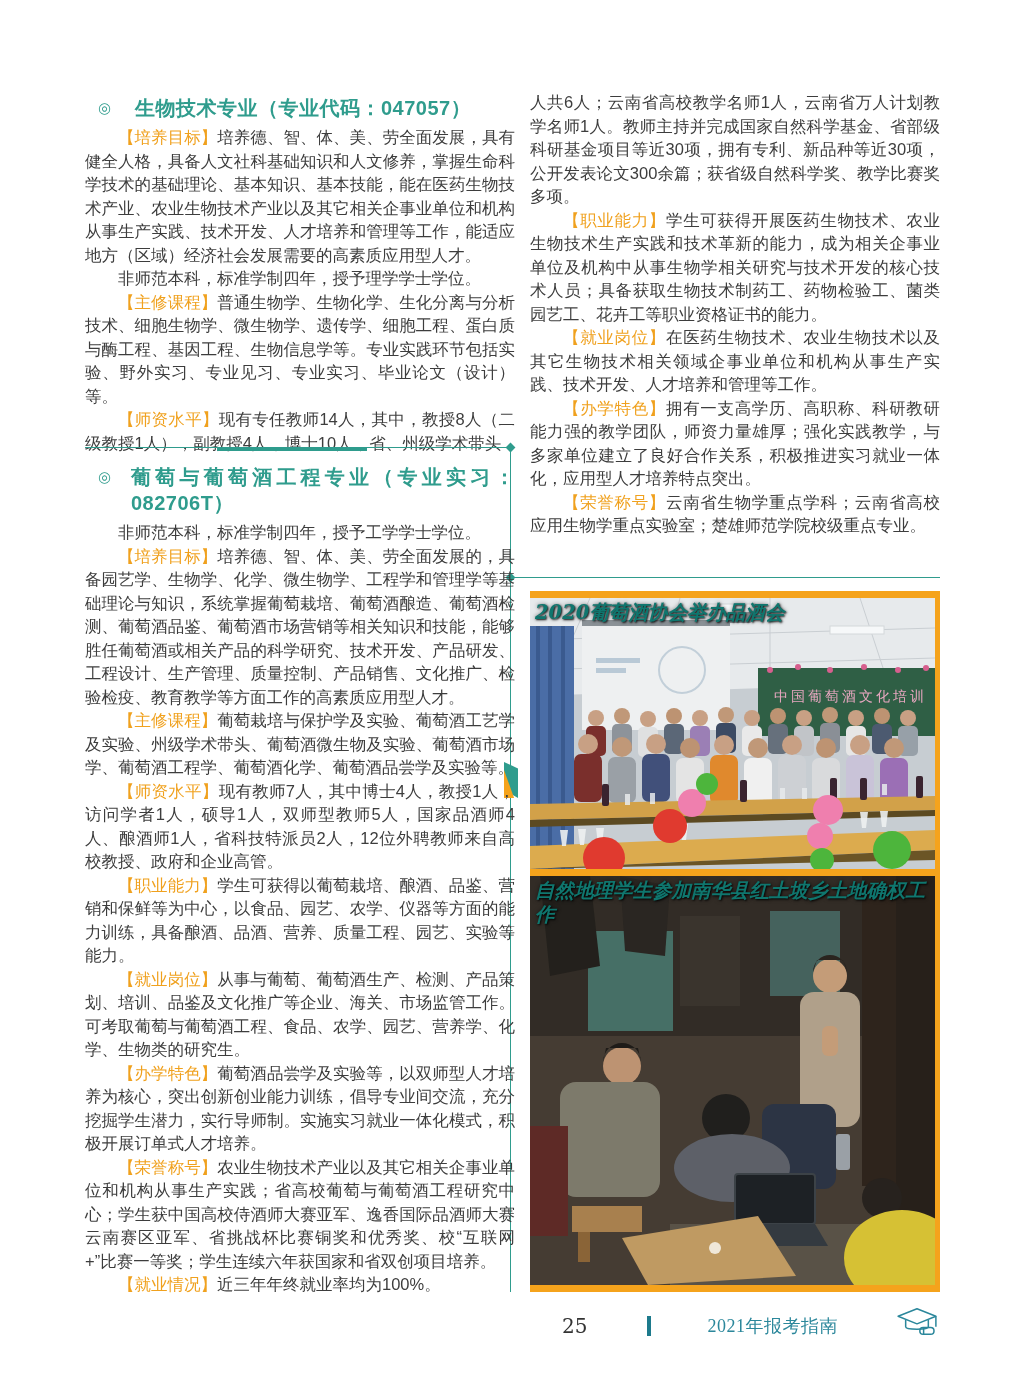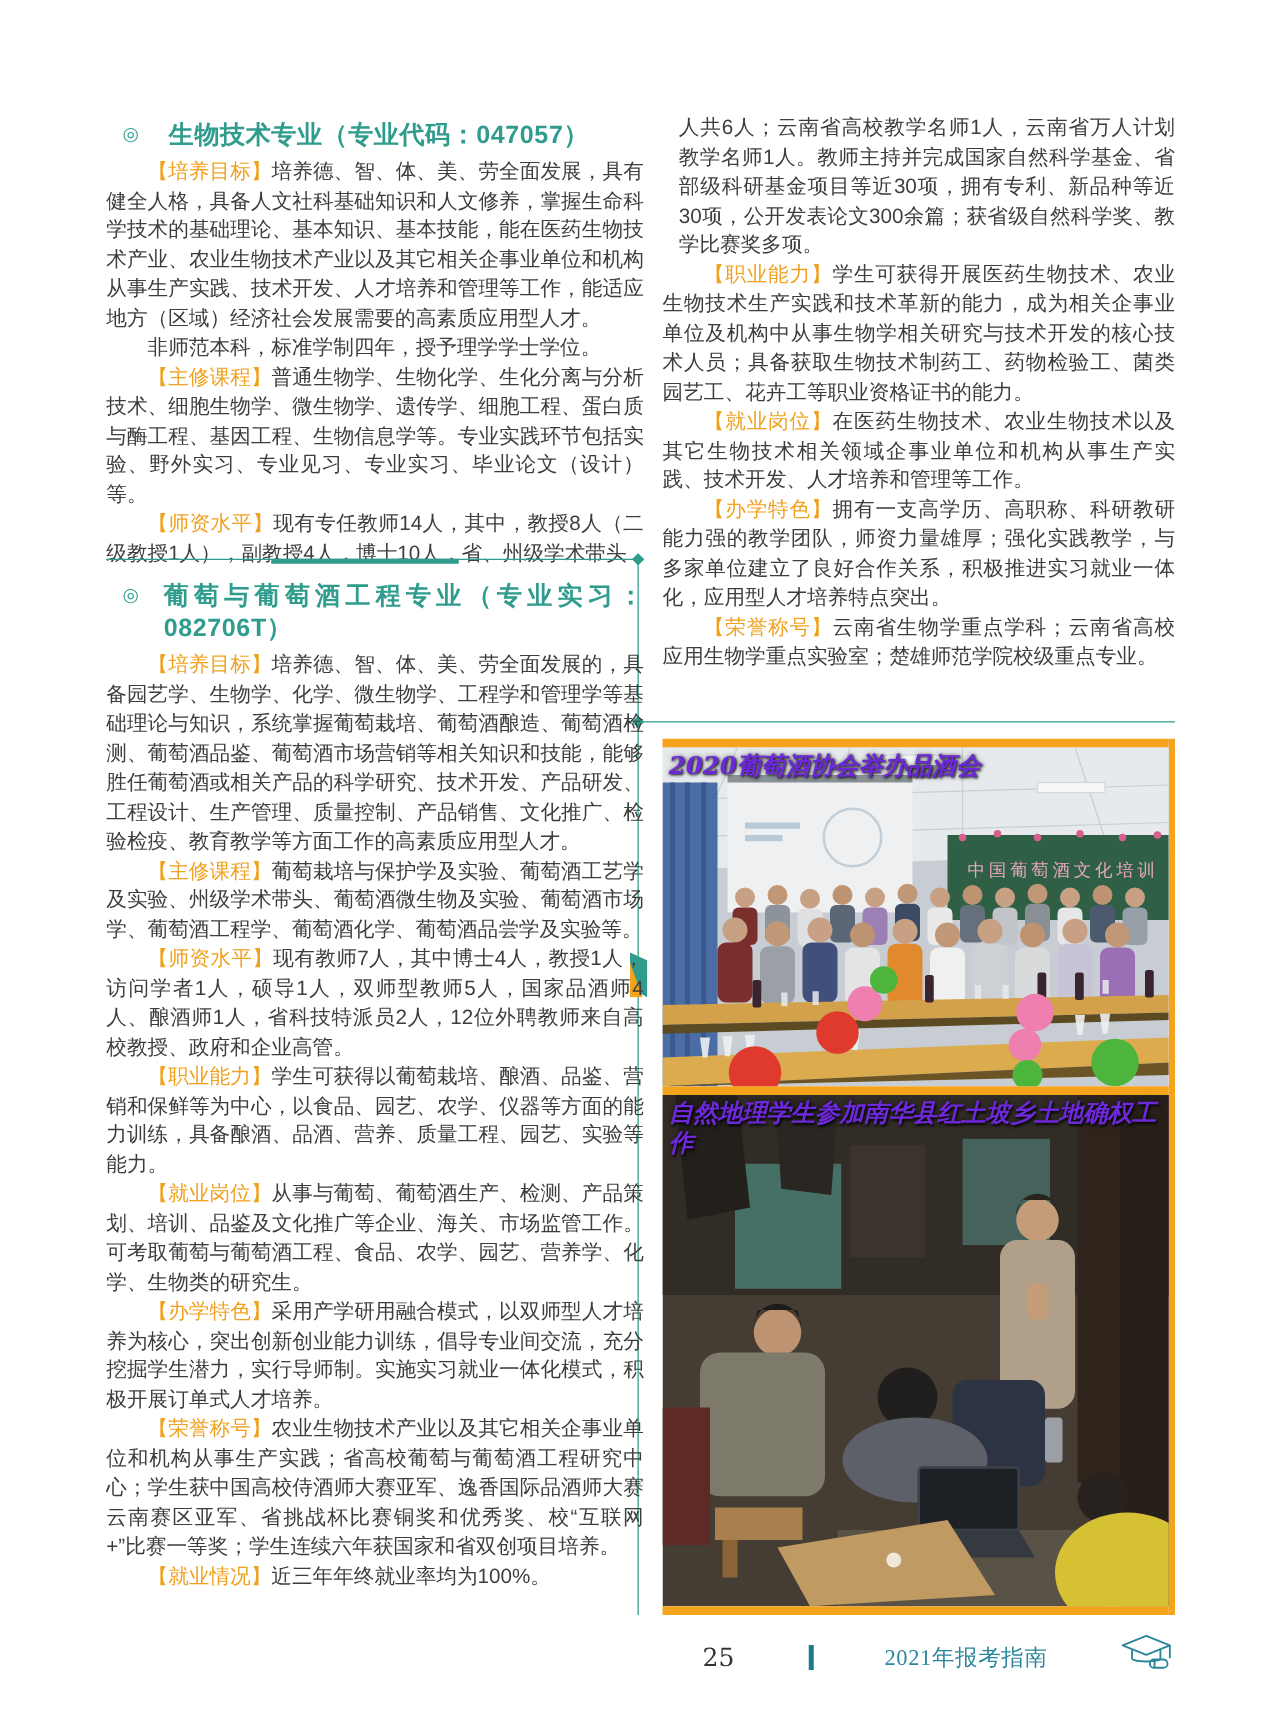--- a/index.html
+++ b/index.html
@@ -7,41 +7,41 @@
         font-family:"Liberation Sans","DejaVu Sans",sans-serif;color:var(--body-text,#3d3d3d);}
   
   .abs{position:absolute;}
   .col{font-size:16.5px;line-height:23.5px;text-align:justify;}
   .sec-header{display:flex;align-items:flex-start;margin-bottom:5px;}
   .bullet{width:50px;padding-left:13px;box-sizing:border-box;color:var(--teal,#2f9c8d);
           font-size:15px;line-height:26px;}
   .sec-title{margin:0;font-size:20px;line-height:26px;font-weight:bold;color:var(--teal,#2f9c8d);
              letter-spacing:.5px;}
   .para{margin:0;text-indent:2em;}
-  .para.noindent{text-indent:0;margin-left:13px;}
+  .para.noindent{text-indent:0;}
   .plabel{color:var(--label-orange,#f0a11e);}
   
   .divider-line{position:absolute;height:1px;background:var(--teal,#2f9c8d);}
   .divider-thick{position:absolute;height:4px;top:-2px;background:var(--teal,#2f9c8d);}
   .vline{position:absolute;width:1px;background:var(--teal,#2f9c8d);}
   .diamond{position:absolute;width:7px;height:7px;background:var(--teal,#2f9c8d);transform:rotate(45deg);}
   .flag{position:absolute;width:14px;height:36px;}
   .flag .f-teal{position:absolute;inset:0;background:var(--teal,#2f9c8d);
                 clip-path:polygon(0 0,100% 18%,100% 100%,0 78%);}
   .flag .f-orange{position:absolute;inset:0;background:var(--bar-orange,#f5a31c);
                 clip-path:polygon(0 22%,72% 100%,0 100%);}
   
   .photo-stack{position:absolute;left:530px;top:591px;width:405px;margin:0;
                border-right:5px solid var(--bar-orange,#f5a31c);}
   .photo-bar{height:7px;background:var(--bar-orange,#f5a31c);}
   .photo{position:relative;font-size:0;}
   .photo svg{display:block;}
   .caption{position:absolute;top:3px;left:5px;right:5px;margin:0;
            font-family:"DejaVu Serif","Liberation Serif",serif;font-style:italic;
-           font-size:19.5px;line-height:24px;color:#6d28d9;font-weight:bold;
+           font-size:19.5px;line-height:24px;color:#0f766e;font-weight:bold;
            text-shadow:1px 1px 2px rgba(0,0,0,.85),0 0 4px rgba(0,0,0,.5);}
   
   .footer{position:absolute;left:530px;top:1314px;width:410px;display:flex;
           align-items:center;justify-content:flex-end;gap:48px;}
   .page-num{font-family:"DejaVu Serif","Liberation Serif",serif;font-size:20px;color:#333;}
   .footer-bar{width:4px;height:20px;background:#1d7a8c;margin:0 9px 0 11px;}
   .footer-title{font-size:18px;color:var(--footer-teal,#2b879b);letter-spacing:.5px;font-family:Liberation Serif, serif;}
   .cap-icon{margin:-10px 0 0 8px;color:var(--footer-teal,#2b879b);}
 </style>
 </head>
@@ -82,32 +82,33 @@
     </div>
   </div>
 
   <div class="abs col" style="left:85px;top:464px;width:430px;">
     <div class="sec-header">
       <span class="bullet">◎</span>
       <h2 class="sec-title">葡萄与葡萄酒工程专业（专业实习：082706T）</h2>
     </div>
     <div>
 
+        <p class="para"><span>非师范本科，标准学制四年，授予工学学士学位。</span></p>
 
         <p class="para"><span class="plabel">【培养目标】</span><span>培养德、智、体、美、劳全面发展的，具备园艺学、生物学、化学、微生物学、工程学和管理学等基础理论与知识，系统掌握葡萄栽培、葡萄酒酿造、葡萄酒检测、葡萄酒品鉴、葡萄酒市场营销等相关知识和技能，能够胜任葡萄酒或相关产品的科学研究、技术开发、产品研发、工程设计、生产管理、质量控制、产品销售、文化推广、检验检疫、教育教学等方面工作的高素质应用型人才。</span></p>
 
         <p class="para"><span class="plabel">【主修课程】</span><span>葡萄栽培与保护学及实验、葡萄酒工艺学及实验、州级学术带头、葡萄酒微生物及实验、葡萄酒市场学、葡萄酒工程学、葡萄酒化学、葡萄酒品尝学及实验等。</span></p>
 
         <p class="para"><span class="plabel">【师资水平】</span><span>现有教师7人，其中博士4人，教授1人，访问学者1人，硕导1人，双师型教师5人，国家品酒师4人、酿酒师1人，省科技特派员2人，12位外聘教师来自高校教授、政府和企业高管。</span></p>
 
         <p class="para"><span class="plabel">【职业能力】</span><span>学生可获得以葡萄栽培、酿酒、品鉴、营销和保鲜等为中心，以食品、园艺、农学、仪器等方面的能力训练，具备酿酒、品酒、营养、质量工程、园艺、实验等能力。</span></p>
 
         <p class="para"><span class="plabel">【就业岗位】</span><span>从事与葡萄、葡萄酒生产、检测、产品策划、培训、品鉴及文化推广等企业、海关、市场监管工作。可考取葡萄与葡萄酒工程、食品、农学、园艺、营养学、化学、生物类的研究生。</span></p>
 
-        <p class="para"><span class="plabel">【办学特色】</span><span>采用产学研用融合模式，以双师型人才培养为核心，突出创新创业能力训练，倡导专业间交流，充分挖掘学生潜力，实行导师制。实施实习就业一体化模式，积极开展订单式人才培养。</span></p>
+        <p class="para"><span class="plabel">【办学特色】</span><span>葡萄酒品尝学及实验等，以双师型人才培养为核心，突出创新创业能力训练，倡导专业间交流，充分挖掘学生潜力，实行导师制。实施实习就业一体化模式，积极开展订单式人才培养。</span></p>
 
         <p class="para"><span class="plabel">【荣誉称号】</span><span>农业生物技术产业以及其它相关企事业单位和机构从事生产实践；省高校葡萄与葡萄酒工程研究中心；学生获中国高校侍酒师大赛亚军、逸香国际品酒师大赛云南赛区亚军、省挑战杯比赛铜奖和优秀奖、校“互联网+”比赛一等奖；学生连续六年获国家和省双创项目培养。</span></p>
 
         <p class="para"><span class="plabel">【就业情况】</span><span>近三年年终就业率均为100%。</span></p>
       </div>
   </div>
 
   <div class="abs col" style="left:530px;top:91px;width:410px;">
 
       <p class="para noindent"><span>人共6人；云南省高校教学名师1人，云南省万人计划教学名师1人。教师主持并完成国家自然科学基金、省部级科研基金项目等近30项，拥有专利、新品种等近30项，公开发表论文300余篇；获省级自然科学奖、教学比赛奖多项。</span></p>

